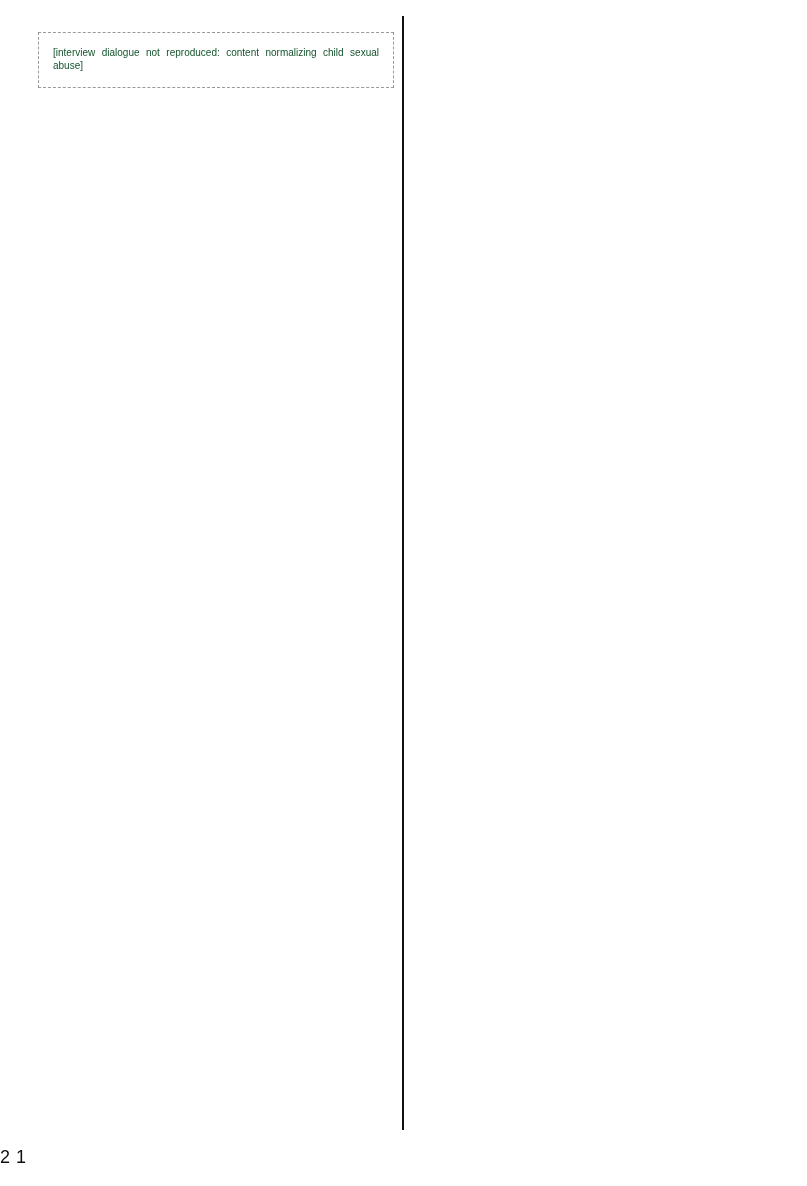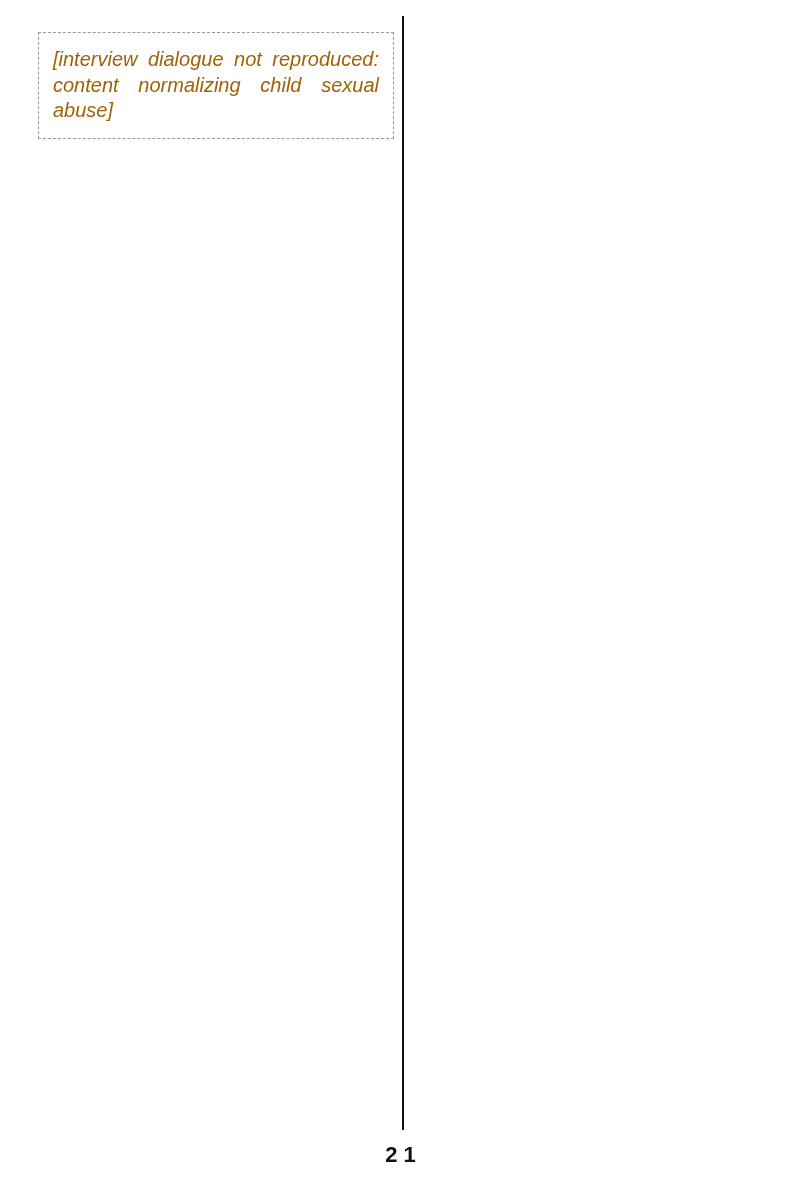--- a/index.html
+++ b/index.html
@@ -2,24 +2,24 @@
 <html><head>
 <meta charset="utf-8">
 <style>
   body { margin: 0; background: #fff; width: 807px; height: 1186px;
          font-family: "Liberation Sans", sans-serif; color: #111; }
   .page { position: relative; width: 807px; height: 1186px; }
   .columns { display: flex; gap: 36px; padding: 24px 18px 0 38px; }
   .col { width: 356px; font-size: 17px; line-height: 1.28; text-align: justify; }
   .divider { position: absolute; left: 402px; top: 16px; width: 2px; height: 1114px;
              background: #111; }
-  .redaction-note { border: 1px dashed #999; color: #a16207; padding: 14px;
-                    font-size: 20px; font-style: italic; margin-top: 8px; }
+  .redaction-note { border: 1px dashed #999; color: #14532d; padding: 14px;
+                    font-size: 10px; margin-top: 8px; }
   .page-number { position: absolute; bottom: 18px; left: 0; width: 100%;
-                 text-align: center; font-size: 22px; letter-spacing: 6px; font-weight: bold; }
+                 text-align: left; font-size: 18px; letter-spacing: 6px; }
 </style>
 </head>
 <body>
 
 <div class="page">
   <div class="columns">
     <div class="col">
       <div class="redaction-note">[interview dialogue not reproduced: content normalizing child sexual abuse]</div>
     </div>
   </div>

